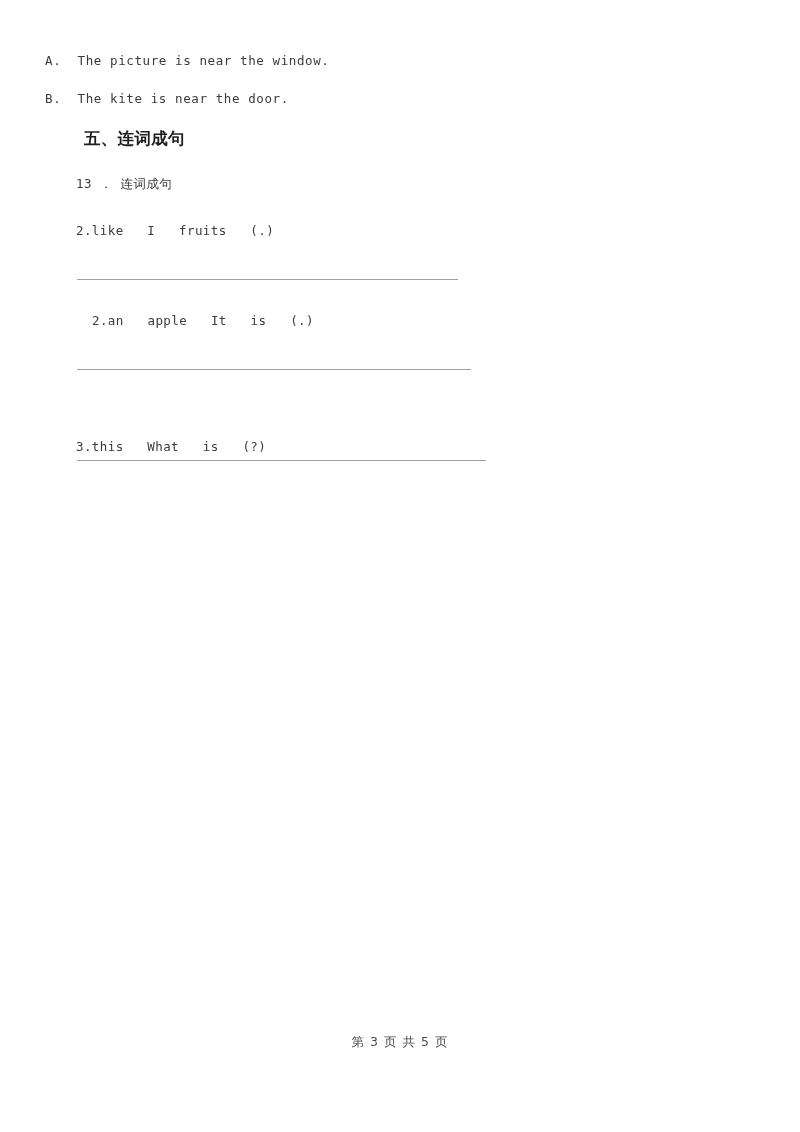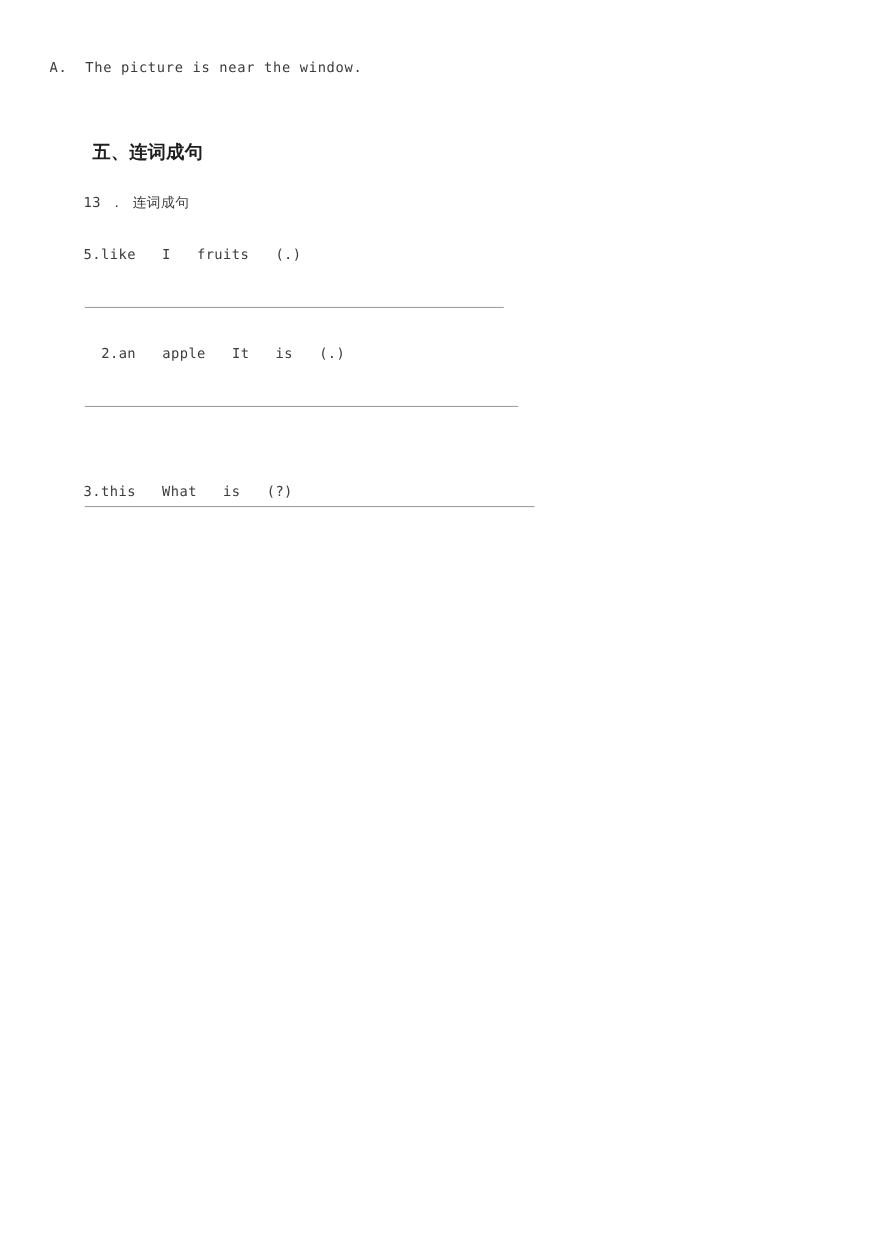--- a/index.html
+++ b/index.html
@@ -99,28 +99,30 @@
     white-space: pre;
   }
 </style>
 </head>
 <body>
 
 <div class="page">
 
   <div class="option-line option-a">A.  The picture is near the window.</div>
 
+  <div class="option-line option-b">B.  The kite is near the door.</div>
 
   <div class="section-heading">五、连词成句</div>
 
   <div class="question-number">13 ． 连词成句</div>
 
-  <div class="item-text item-1">5.like   I   fruits   (.)</div>
+  <div class="item-text item-1">2.like   I   fruits   (.)</div>
   <div class="answer-rule rule-1"></div>
 
   <div class="item-text item-2">2.an   apple   It   is   (.)</div>
   <div class="answer-rule rule-2"></div>
 
   <div class="item-text item-3">3.this   What   is   (?)</div>
   <div class="answer-rule rule-3"></div>
 
+  <div class="page-footer">第 3 页 共 5 页</div>
 
 </div>
 
 </body></html>

